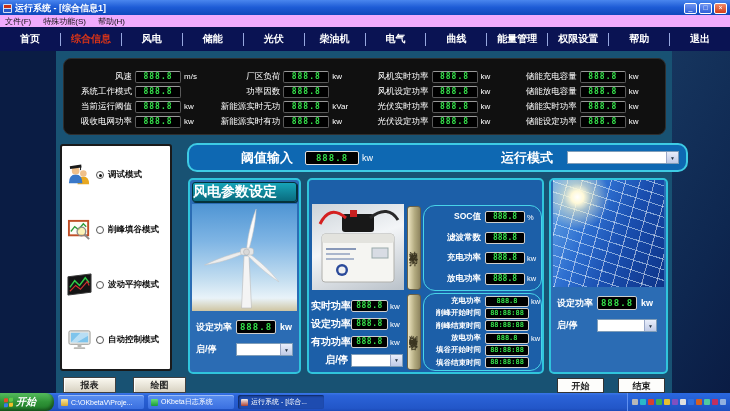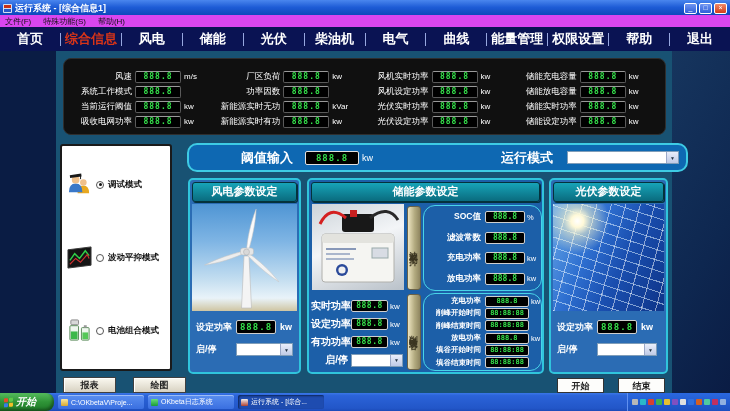--- a/index.html
+++ b/index.html
@@ -11,28 +11,28 @@
     background:linear-gradient(180deg,#4a86ee 0%,#1e5cd6 45%,#0b46b8 100%);
     display:flex;align-items:center;padding:8px 3px;box-sizing:border-box;color:#fff;}
   .app-icon{width:9px;height:9px;margin-right:3px;flex:none;}
   .title-text{font-size:9px;font-weight:bold;white-space:nowrap;}
   .tb-buttons{margin-left:auto;display:flex;gap:2px;}
   .wbtn{width:13px;height:11px;border-radius:2px;border:1px solid #fff;box-sizing:border-box;
     background:linear-gradient(#6f95f2,#2f5fd8);color:#fff;font-size:7px;line-height:8px;text-align:center;}
   .wbtn.close{background:linear-gradient(#f08a6a,#d33c18);}
 
   
-  .menubar{position:absolute;left:0;top:15px;width:730px;height:12px;background:#d946ef;
+  .menubar{position:absolute;left:0;top:15px;width:730px;height:12px;background:#f0abfc;
     display:flex;align-items:flex-end;gap:12px;padding-left:5px;box-sizing:border-box;}
   .menu-item{font-size:8px;color:#111;}
 
   
   .navbar{position:absolute;left:0;top:27px;width:730px;height:24px;background:#0a1353;
     display:flex;align-items:center;}
-  .nav-item{flex:1;text-align:center;color:#fff;font-weight:bold;font-size:13px;white-space:nowrap;}
+  .nav-item{flex:1;text-align:center;color:#fff;font-weight:bold;font-size:10px;white-space:nowrap;}
   .nav-item.active{color:#d83418;}
   .nav-sep{width:1px;height:13px;background:#97a7e0;flex:none;}
 
   
   .main-bg{position:absolute;left:0;top:51px;width:730px;height:342px;background:#185273;}
   .strip-left{position:absolute;left:0;top:51px;width:56px;height:342px;background:#0a1c44;}
   .strip-right{position:absolute;left:672px;top:51px;width:58px;height:342px;
     background:linear-gradient(120deg,#16355e 0%,#0e2750 60%,#0a1c44 100%);}
 
   
@@ -71,22 +71,22 @@
   .dd-btn{width:11px;background:linear-gradient(#e9eefb,#bfcae6);border-left:1px solid #9aa8c8;
     display:flex;align-items:center;justify-content:center;font-size:5px;color:#234;flex:none;}
 
   
   .panel{position:absolute;top:178px;height:196px;border:2px solid #30c4dc;border-radius:5px;
     box-sizing:border-box;}
   .panel.wind{left:188px;width:113px;background:#2b6cb4;}
   .panel.storage{left:307px;width:237px;background:#1c5fa8;}
   .panel.solar{left:549px;width:119px;background:#2b6cb4;}
   .panel-header{margin:2px;height:18px;background:linear-gradient(180deg,#17a4b8,#0a6b7e);
-    border:1px solid #04323c;border-radius:3px;color:#fff;font-weight:bold;font-size:11px;
-    text-align:center;line-height:17px;box-shadow:1px 1px 0 #04323c;}
+    border:1px solid #04323c;border-radius:3px;color:#fff;font-weight:bold;font-size:14px;
+    line-height:17px;box-shadow:1px 1px 0 #04323c;}
   .photo{margin:0 2px;height:107px;position:relative;overflow:hidden;}
   .photo.sky{background:linear-gradient(180deg,#4f95d4 0%,#7fb5e4 35%,#c2ddf0 70%,#e9f3f9 88%,#cfc5a2 100%);}
   .photo.solarimg{background:
     radial-gradient(circle at 22% 16%, #ffffff 0%, #fff9d8 5%, rgba(255,248,200,0.55) 11%, rgba(255,255,255,0) 26%),
     repeating-linear-gradient(105deg, rgba(255,255,255,0.5) 0 1px, rgba(255,255,255,0) 1px 14px),
     repeating-linear-gradient(18deg, rgba(220,240,255,0.55) 0 1px, rgba(255,255,255,0) 1px 10px),
     linear-gradient(115deg,#6aaae8 0%,#2e6fd0 35%,#1a4fb0 60%,#0e3488 100%);}
   .prow{display:flex;align-items:center;margin:9px 6px 0;}
   .plabel{color:#fff;font-size:9px;font-weight:bold;width:40px;white-space:nowrap;flex:none;}
   .led.p{width:40px;height:14px;font-size:9px;line-height:12px;letter-spacing:1px;
@@ -302,38 +302,47 @@
         <path d="M2,21 Q2,12 9,12 Q16,12 16,21 Z" fill="#3a78c8"></path>
         <circle cx="9" cy="8" r="4" fill="#f0c08a"></circle>
         <rect x="3" y="2.5" width="12" height="3" fill="#1a1a1a" transform="rotate(-8 9 4)"></rect>
         <rect x="13.6" y="3.4" width="1" height="4" fill="#1a1a1a"></rect>
       </svg>
       <span class="radio checked"></span>
       <span class="mode-label">调试模式</span>
     </div>
     <div class="mode-row">
       <svg class="mode-icon" viewBox="0 0 26 26">
+        <rect x="2" y="3" width="20" height="15" fill="#fdfdf8" stroke="#c05028" stroke-width="2"></rect>
+        <polyline points="4,14 8,9 12,12 17,6 20,9" fill="none" stroke="#2d9a3a" stroke-width="1.4"></polyline>
+        <circle cx="15" cy="14" r="4.5" fill="rgba(250,240,150,0.65)" stroke="#8a8a8a" stroke-width="1.4"></circle>
+        <line x1="18.4" y1="17.4" x2="23" y2="22" stroke="#8a8a8a" stroke-width="2"></line>
+      </svg>
+      <span class="radio"></span>
+      <span class="mode-label">削峰填谷模式</span>
+    </div>
+    <div class="mode-row">
+      <svg class="mode-icon" viewBox="0 0 26 26">
         <polygon points="1,5 25,2 25,21 1,24" fill="#141414" stroke="#3a3a3a"></polygon>
         <polyline points="3,16 8,9 13,14 19,6 23,11" fill="none" stroke="#30d048" stroke-width="1.5"></polyline>
         <polyline points="3,20 9,14 14,18 21,10 23,14" fill="none" stroke="#d23030" stroke-width="1.2"></polyline>
       </svg>
       <span class="radio"></span>
       <span class="mode-label">波动平抑模式</span>
     </div>
     <div class="mode-row">
       <svg class="mode-icon" viewBox="0 0 26 26">
-        <rect x="4" y="2" width="8" height="5" rx="1" fill="#d8d8d8" stroke="#888"></rect>
-        <rect x="3" y="8" width="9" height="15" rx="1" fill="#eef6ee" stroke="#5a8a5a"></rect>
-        <rect x="4" y="14" width="7" height="8" fill="#3db84a"></rect>
-        <rect x="15" y="10" width="8" height="13" rx="1" fill="#eef6ee" stroke="#5a8a5a"></rect>
-        <rect x="16" y="15" width="6" height="7" fill="#55c858"></rect>
-        <rect x="17.5" y="7.5" width="3" height="2.5" fill="#9a9a9a"></rect>
+        <rect x="2" y="4" width="22" height="14" rx="1.5" fill="#e8e8e4" stroke="#9a9a96"></rect>
+        <rect x="4" y="6" width="18" height="10" fill="#7ec4ec"></rect>
+        <polygon points="4,16 14,6 22,6 22,9 10,16" fill="rgba(255,255,255,0.45)"></polygon>
+        <rect x="11" y="18" width="4" height="3" fill="#b8b8b4"></rect>
+        <rect x="7" y="21" width="12" height="2" rx="1" fill="#b8b8b4"></rect>
       </svg>
       <span class="radio"></span>
-      <span class="mode-label">电池组合模式</span>
+      <span class="mode-label">自动控制模式</span>
     </div>
   </div>
 
   <div class="controlbar">
     <span class="cb-label" style="margin-left:52px">阈值输入</span>
     <span class="led input">888.8</span>
     <span class="cb-unit">kw</span>
     <span class="cb-label" style="margin-left:128px">运行模式</span>
     <span class="dropdown" style="width:112px;margin-left:14px">
       <span class="dd-value"></span>
@@ -363,21 +372,20 @@
     <div class="prow">
       <span class="plabel">启/停</span>
       <span class="dropdown dd small">
         <span class="dd-value"></span>
         <span class="dd-btn">▼</span>
       </span>
     </div>
   </div>
 
   <div class="panel storage">
-    <div class="panel-header">储能参数设定</div>
     <div class="battery-photo">
       <svg width="92" height="86" viewBox="0 0 92 86">
         <rect x="10" y="30" width="72" height="48" rx="3" fill="#f5f5f2" stroke="#b0b0ac" stroke-width="1"></rect>
         <rect x="10" y="30" width="72" height="9" rx="3" fill="#e3e3de"></rect>
         <rect x="14" y="44" width="30" height="2" fill="#8898b8"></rect>
         <rect x="14" y="49" width="24" height="2" fill="#aab6cc"></rect>
         <rect x="14" y="54" width="28" height="2" fill="#aab6cc"></rect>
         <rect x="60" y="44" width="16" height="10" fill="#d8dce4" stroke="#9aa"></rect>
         <circle cx="30" cy="66" r="6" fill="#2a4a9a"></circle>
         <circle cx="30" cy="66" r="3.6" fill="#f0f0f0"></circle>
@@ -463,21 +471,20 @@
         </div>
       <div class="grow">
           <span class="glabel">填谷结束时间</span>
           <span class="led t">88:88:88</span>
           <span class="gunit"></span>
         </div>
     </div>
   </div>
 
   <div class="panel solar">
-    <div class="panel-header">光伏参数设定</div>
     <div class="photo solarimg"></div>
     <div class="prow">
       <span class="plabel">设定功率</span>
       <span class="led p">888.8</span>
       <span class="punit">kw</span>
     </div>
     <div class="prow">
       <span class="plabel">启/停</span>
       <span class="dropdown dd small">
         <span class="dd-value"></span>

